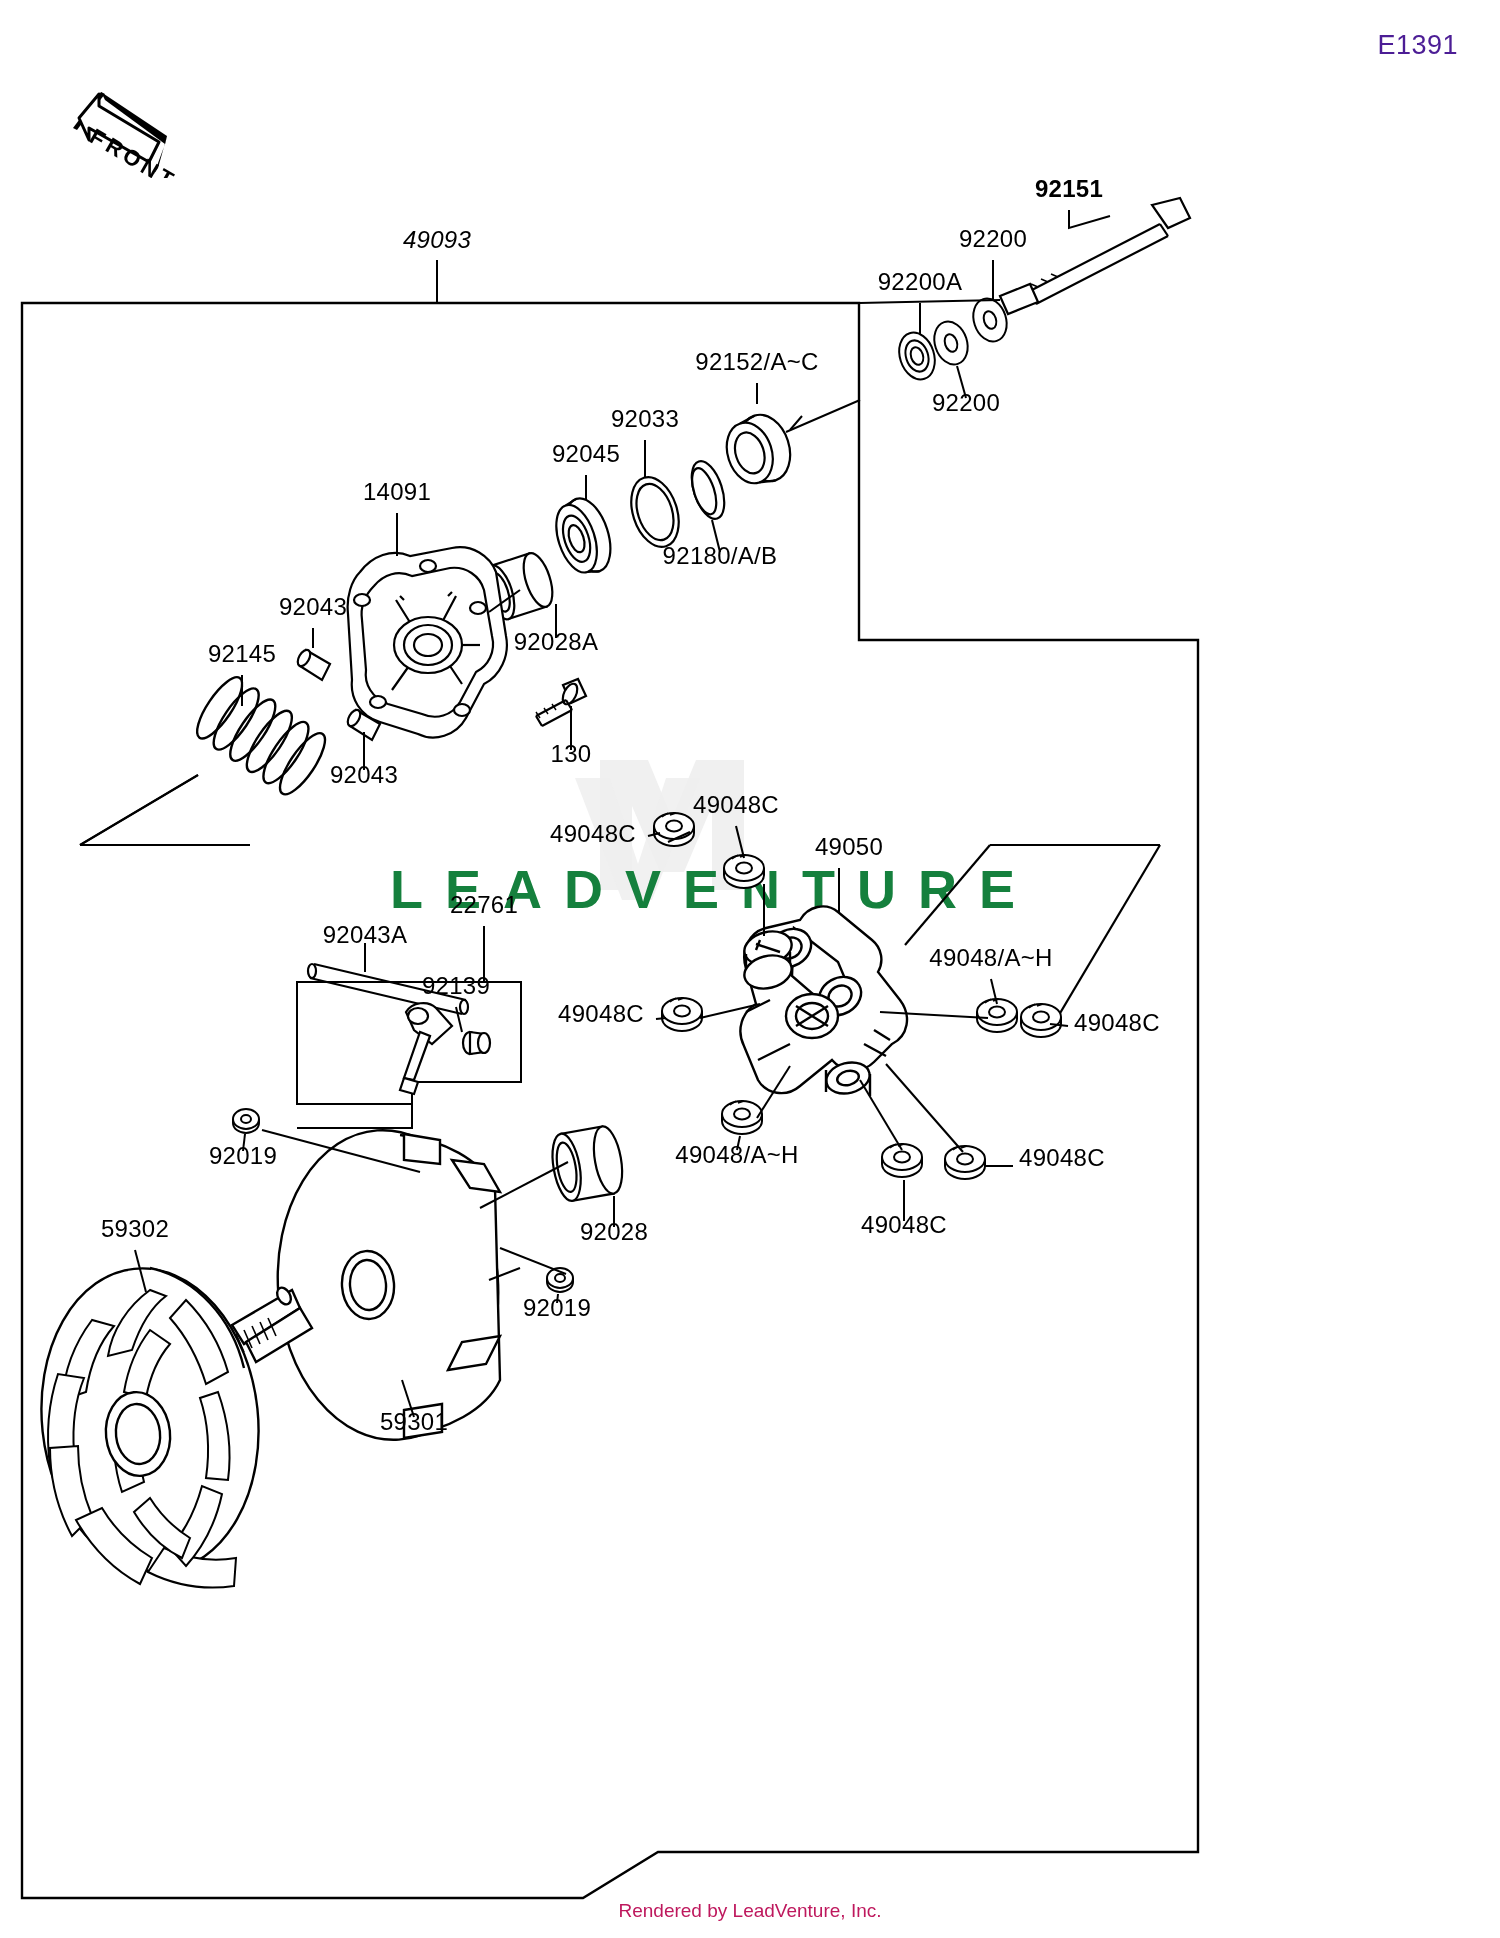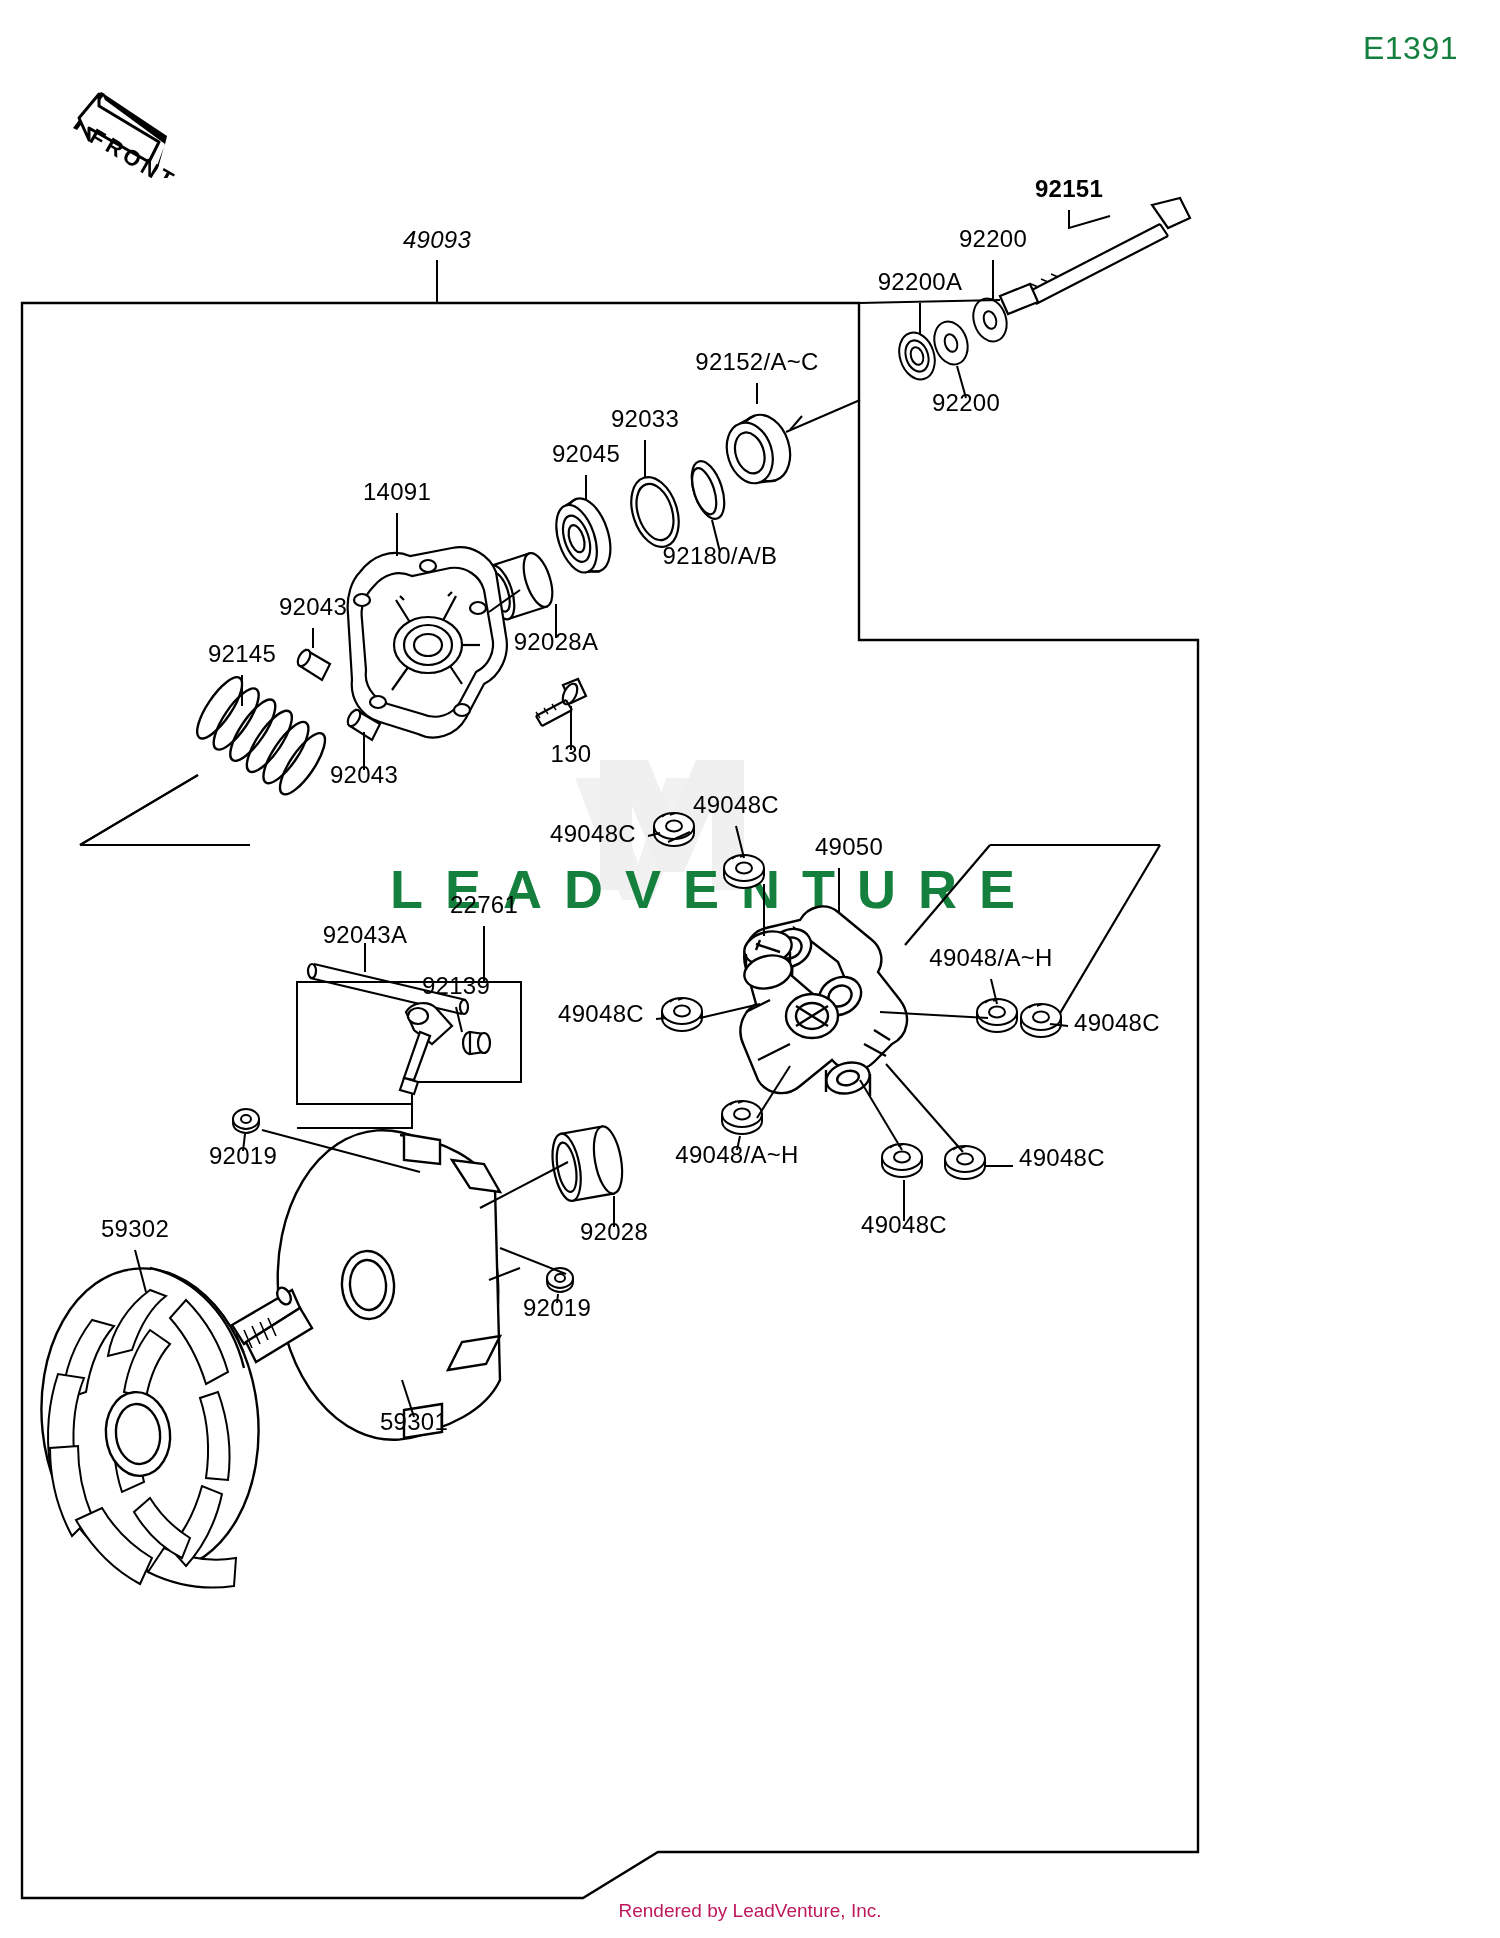--- a/index.html
+++ b/index.html
@@ -7,21 +7,21 @@
   body{
     width:1500px;height:1938px;position:relative;overflow:hidden;
     font-family:"Liberation Sans","DejaVu Sans",sans-serif;
     color:#000;
   }
   #stage{position:absolute;left:0;top:0;width:1500px;height:1938px;}
   svg#art{position:absolute;left:0;top:0;width:1500px;height:1938px;}
 
   .diagram-id{
     position:absolute;right:42px;top:30px;
-    font-size:32px;letter-spacing:.5px;color:#15803d;
+    font-size:27px;letter-spacing:.5px;color:#4c1d95;
   }
 
   .front-badge{position:absolute;left:55px;top:78px;width:120px;height:100px;}
 
   .callout{
     position:absolute;font-size:24px;line-height:24px;color:#000;
     white-space:nowrap;letter-spacing:.3px;
   }
   .callout.c{transform:translateX(-50%);}
   .callout.l{transform:none;}

